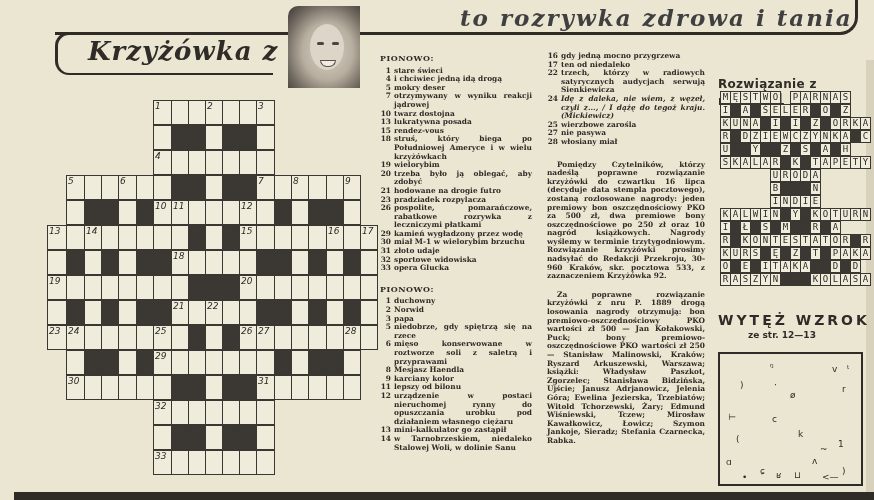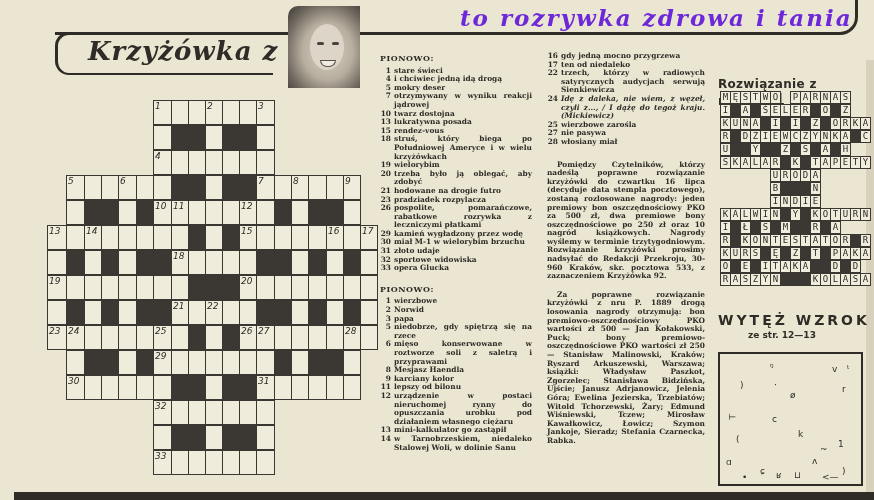--- a/index.html
+++ b/index.html
@@ -8,21 +8,21 @@
     background:#ebe6d2;
     font-family:"DejaVu Serif", serif; color:#2c2a26;
   }
   .banner-bar {
     position:absolute; left:55px; top:0; width:800px; height:32px;
     border:3px solid #2f2b27; border-top:none; border-left:none;
     border-radius:0 0 18px 0;
   }
   .banner-text {
     position:absolute; left:460px; top:4px; font-size:23px; font-style:italic;
-    font-family:"DejaVu Serif", serif; font-weight:bold; letter-spacing:2px; color:#6d28d9;
+    font-family:"DejaVu Serif", serif; font-weight:bold; letter-spacing:2px; color:#404040;
   }
   .title-box {
     position:absolute; left:55px; top:32px; width:215px; height:38px;
     border:3px solid #2f2b27; border-right:none; border-bottom:2px solid #2f2b27;
     border-radius:14px 0 0 14px;
   }
   .title-box::after { content:""; position:absolute; left:0; right:-10px; bottom:-2px; }
   .title-text {
     position:absolute; left:88px; top:36px; font-size:26px; font-style:italic;
     font-family:"DejaVu Serif", serif; font-weight:bold; color:#2f2b27; letter-spacing:1px;
@@ -431,21 +431,21 @@
       </div>
       <div class="clue">
         <span class="n">33</span>
         <span class="t">opera Glucka</span>
       </div>
     </div>
   <h4 style="margin-top:12px">PIONOWO:</h4>
   <div id="down-list-1">
       <div class="clue">
         <span class="n">1</span>
-        <span class="t">wierzbowe</span>
+        <span class="t">duchowny</span>
       </div>
       <div class="clue">
         <span class="n">2</span>
         <span class="t">Norwid</span>
       </div>
       <div class="clue">
         <span class="n">3</span>
         <span class="t">papa</span>
       </div>
       <div class="clue">

